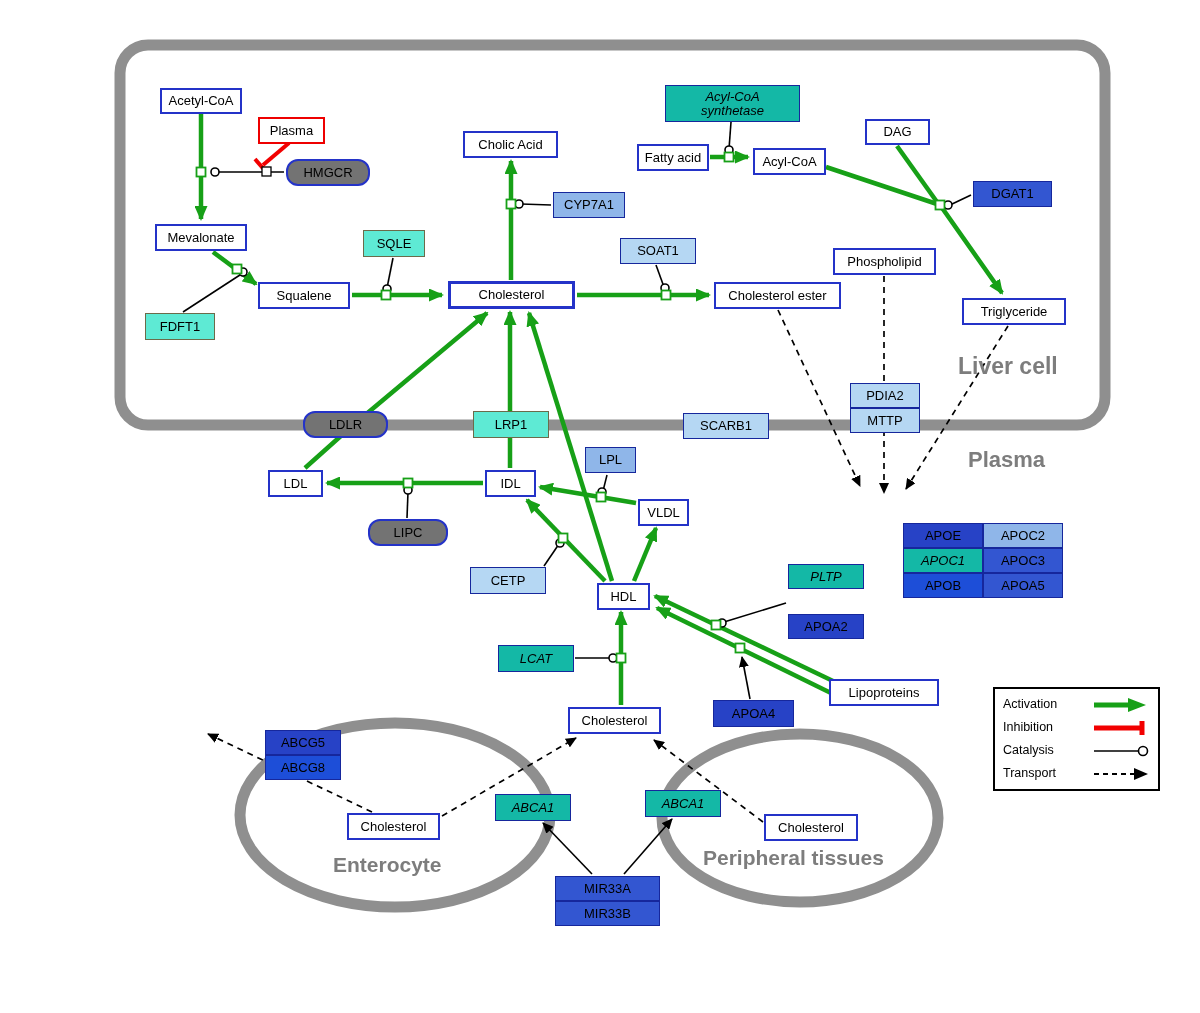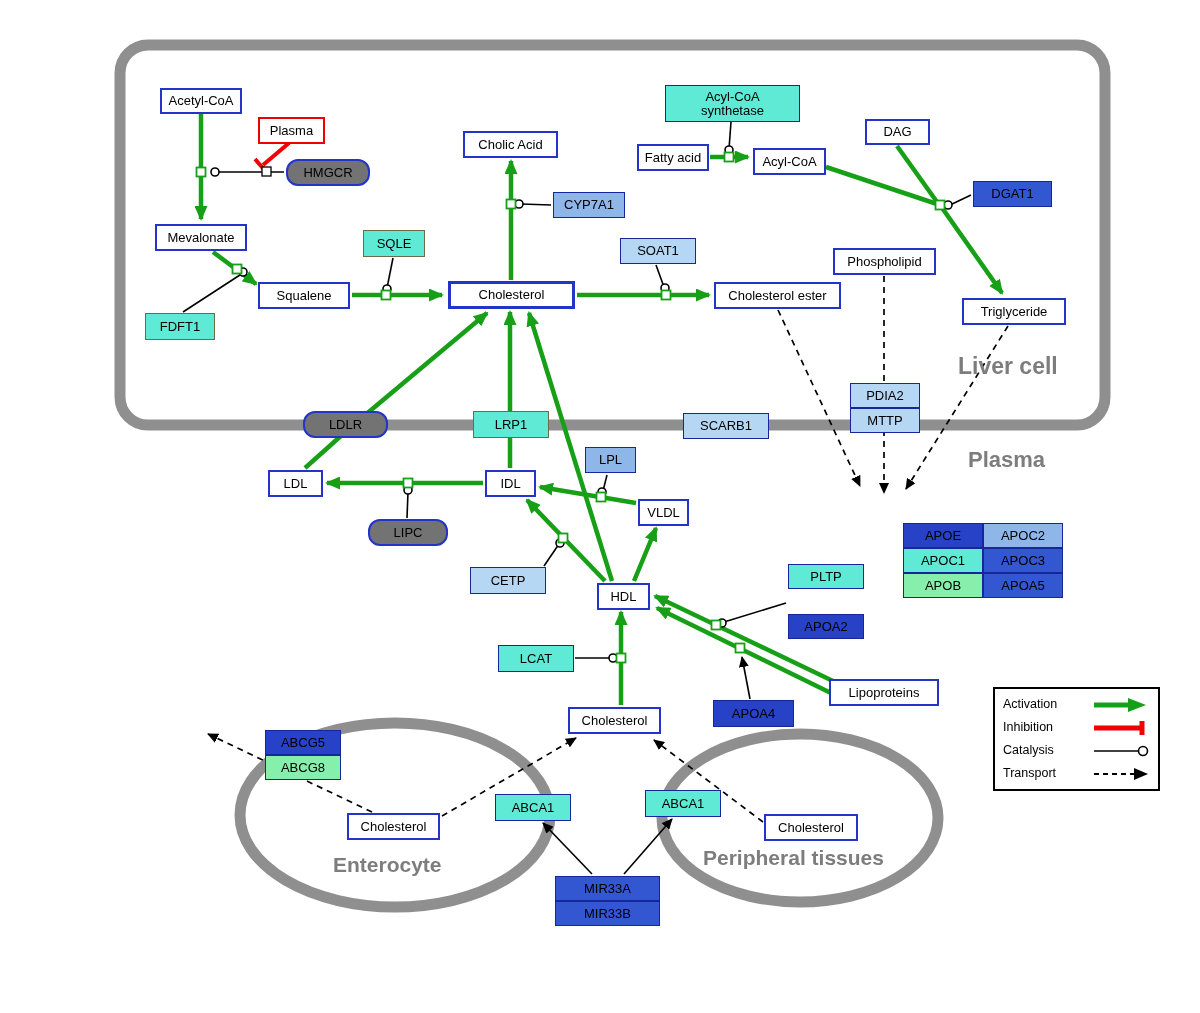--- a/index.html
+++ b/index.html
@@ -23,24 +23,24 @@
     background:#ffffff;border:2px solid #2433c8;color:#000;cursor:pointer;
   }
   .bold-border{border-width:3px;}
   .drug{border-color:#ee0000;}
   .yb{background:#737373;border-radius:12px;}
   .yp{background:#5eead4;border:1.5px solid #6b6b4a;}
   .bl{border:1.5px solid #16279c;}
   .bl1{background:#b5d7f3;}
   .bl2{background:#8fb6e9;}
   .bl3{background:#6e96e2;margin-top:25px;}
-  .bl4{background:#5eead4;}
+  .bl4{background:#14b8a6;font-style:italic;}
   .bl5{background:#3356d1;}
   .bl6{background:#2742c6;}
-  .bl7{background:#86efac;}
+  .bl7{background:#1d4ed8;}
 
   .region-label{position:absolute;z-index:2;font-weight:bold;color:#7d7d7d;font-size:22px;white-space:nowrap;}
 
   .legend{
     position:absolute;left:993px;top:687px;width:167px;height:104px;z-index:3;
     border:2px solid #000;background:#fff;box-sizing:border-box;
     display:flex;flex-direction:column;justify-content:space-around;padding:4px 8px;
   }
   .legend-row{display:flex;justify-content:space-between;gap:6px;font-size:12.5px;}
   .legend-row svg{flex:0 0 auto;}

